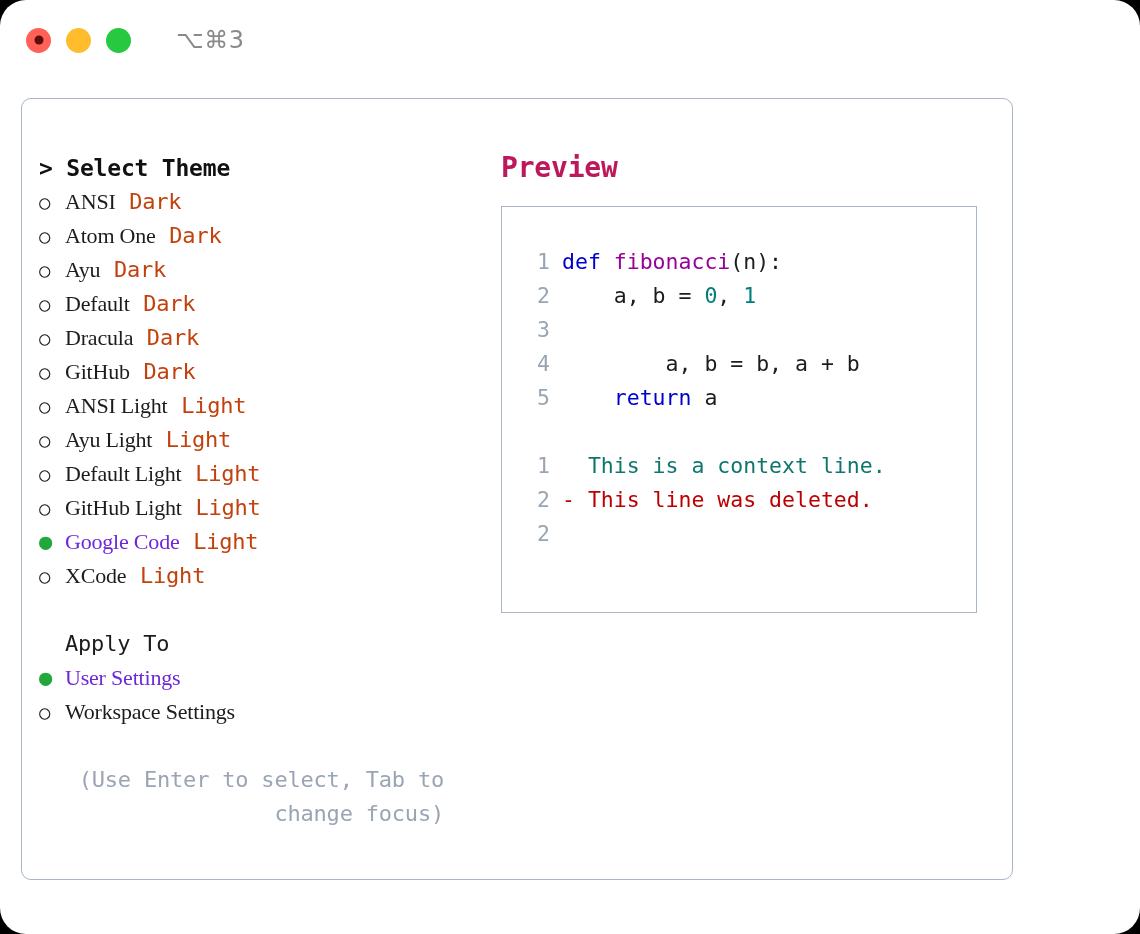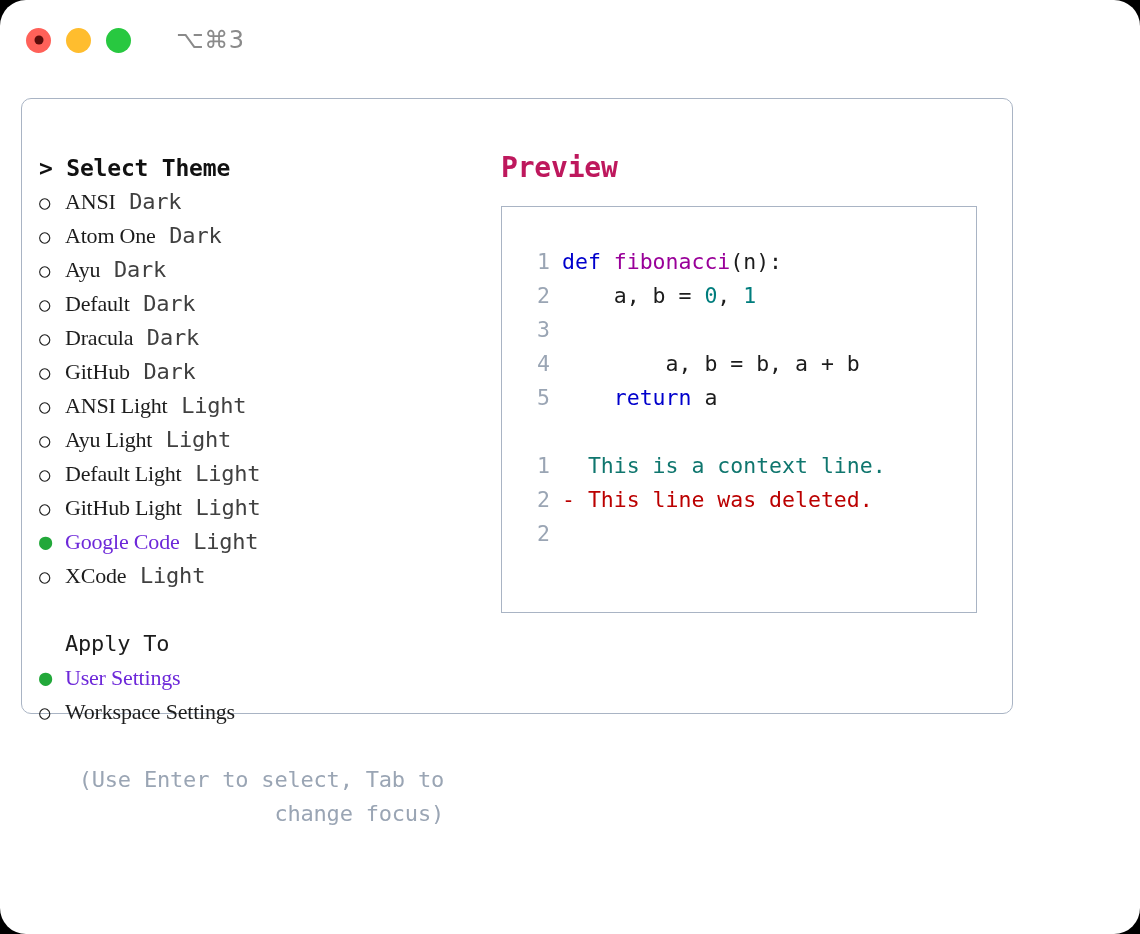--- a/index.html
+++ b/index.html
@@ -72,21 +72,21 @@
     font-weight: 500;
     white-space: pre;
   }
 
   
   #content-panel {
     position: absolute;
     left: 21px;
     top: 98px;
     width: 992px;
-    height: 616px;
+    height: 782px;
     border: 1.5px solid #a9b4c4;
     border-radius: 10px;
     box-sizing: border-box;
     background: #ffffff;
   }
 
   
   #theme-column {
     position: absolute;
     left: 17px;
@@ -115,21 +115,21 @@
     flex: 0 0 26px;
     font-size: 19px;
     color: #1c1c1c;
   }
   .marker.sel {
     color: #22a83a;
     font-size: 22px;
   }
   .opt-name   { color: #1c1c1c; font-family: Liberation Serif, serif; }
   .opt-name.sel { color: #6d28d9; }
-  .opt-tag    { color: #404040; margin-left: 0.62em; }
+  .opt-tag    { color: #c2410c; margin-left: 0.62em; }
 
   .section-gap { height: 34px; }
 
   #apply-header {
     font-size: 22px;
     color: #1c1c1c;
     line-height: 34px;
     padding-left: 26px;
     white-space: pre;
     letter-spacing: -0.2px;

